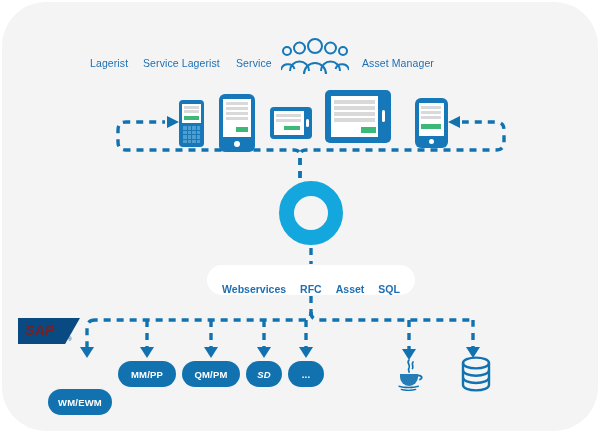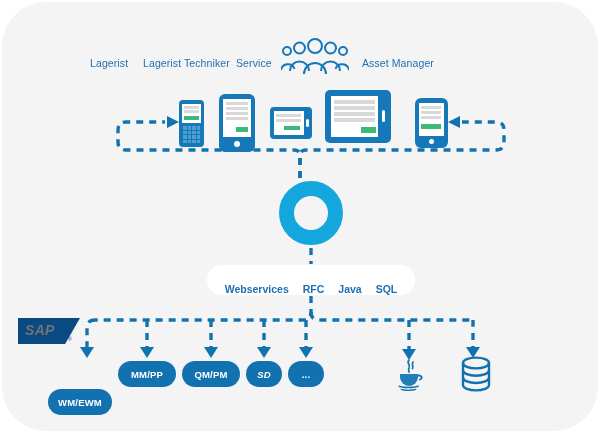--- a/index.html
+++ b/index.html
@@ -50,21 +50,21 @@
   #protocol-pill span{color:#1f6fb2;font-size:10.5px;font-weight:bold;}
 
   
   #sap-logo{position:absolute;left:18px;top:318px;width:68px;height:30px;}
   #sap-logo .shape{
     position:absolute;left:0;top:0;width:62px;height:26px;
     background:#0a4a82;
     clip-path:polygon(0 0,100% 0,76% 100%,0 100%);
   }
   #sap-logo .txt{
-    position:absolute;left:7px;top:4px;color:#737373;
+    position:absolute;left:7px;top:4px;color:#7f1d1d;
     font-size:14px;font-weight:bold;font-style:italic;letter-spacing:.3px;
   }
   #sap-logo .reg{position:absolute;left:50px;top:18px;color:#0a4a82;font-size:5px;}
 
   
   .mod-pill{
     position:absolute;height:26px;background:#1272b0;border-radius:13px;
     display:flex;align-items:center;justify-content:center;
     color:#ffffff;font-size:9.5px;font-weight:bold;letter-spacing:.2px;
   }
@@ -73,21 +73,21 @@
   #java-icon{position:absolute;left:392px;top:357px;width:34px;height:34px;}
   #db-icon{position:absolute;left:458px;top:355px;width:36px;height:38px;}
 </style>
 </head>
 <body>
 
 <div id="canvas">
   <div id="card"></div>
 
   <div class="role-label" style="left:90px;top:57px;">Lagerist</div>
-  <div class="role-label" style="left:143px;top:57px;">Lagerist Techniker</div>
+  <div class="role-label" style="left:143px;top:57px;">Service Lagerist</div>
   <div class="role-label" style="left:236px;top:57px;">Service</div>
   <div class="role-label" style="left:362px;top:57px;">Asset Manager</div>
 
   <svg id="users-icon" viewBox="0 0 68 38">
     <g fill="none" stroke="#1678b8" stroke-width="2">
       <circle cx="34" cy="10" r="7"></circle>
       <path d="M23 38 A11 11 0 0 1 45 38"></path>
       <circle cx="18.5" cy="12" r="5.5"></circle>
       <path d="M9 35 A9.5 9.5 0 0 1 28 35"></path>
       <circle cx="49.5" cy="12" r="5.5"></circle>
@@ -203,21 +203,21 @@
     <div class="line" style="left:6px;top:18px;width:20px;height:3px;"></div>
     <div class="greenbar" style="left:6px;top:26px;width:20px;height:5px;"></div>
     <div class="homedot" style="left:14px;top:41px;width:5px;height:5px;"></div>
   </div>
 
   <div id="ring"></div>
 
   <div id="protocol-pill">
     <span>Webservices</span>
     <span>RFC</span>
-    <span>Java</span>
+    <span>Asset</span>
     <span>SQL</span>
   </div>
 
   <div id="sap-logo">
     <div class="shape"></div>
     <div class="txt">SAP</div>
     <div class="reg">®</div>
   </div>
 
   <div class="mod-pill" style="left:48px;top:361px;width:64px;margin-top:28px;">WM/EWM</div>

